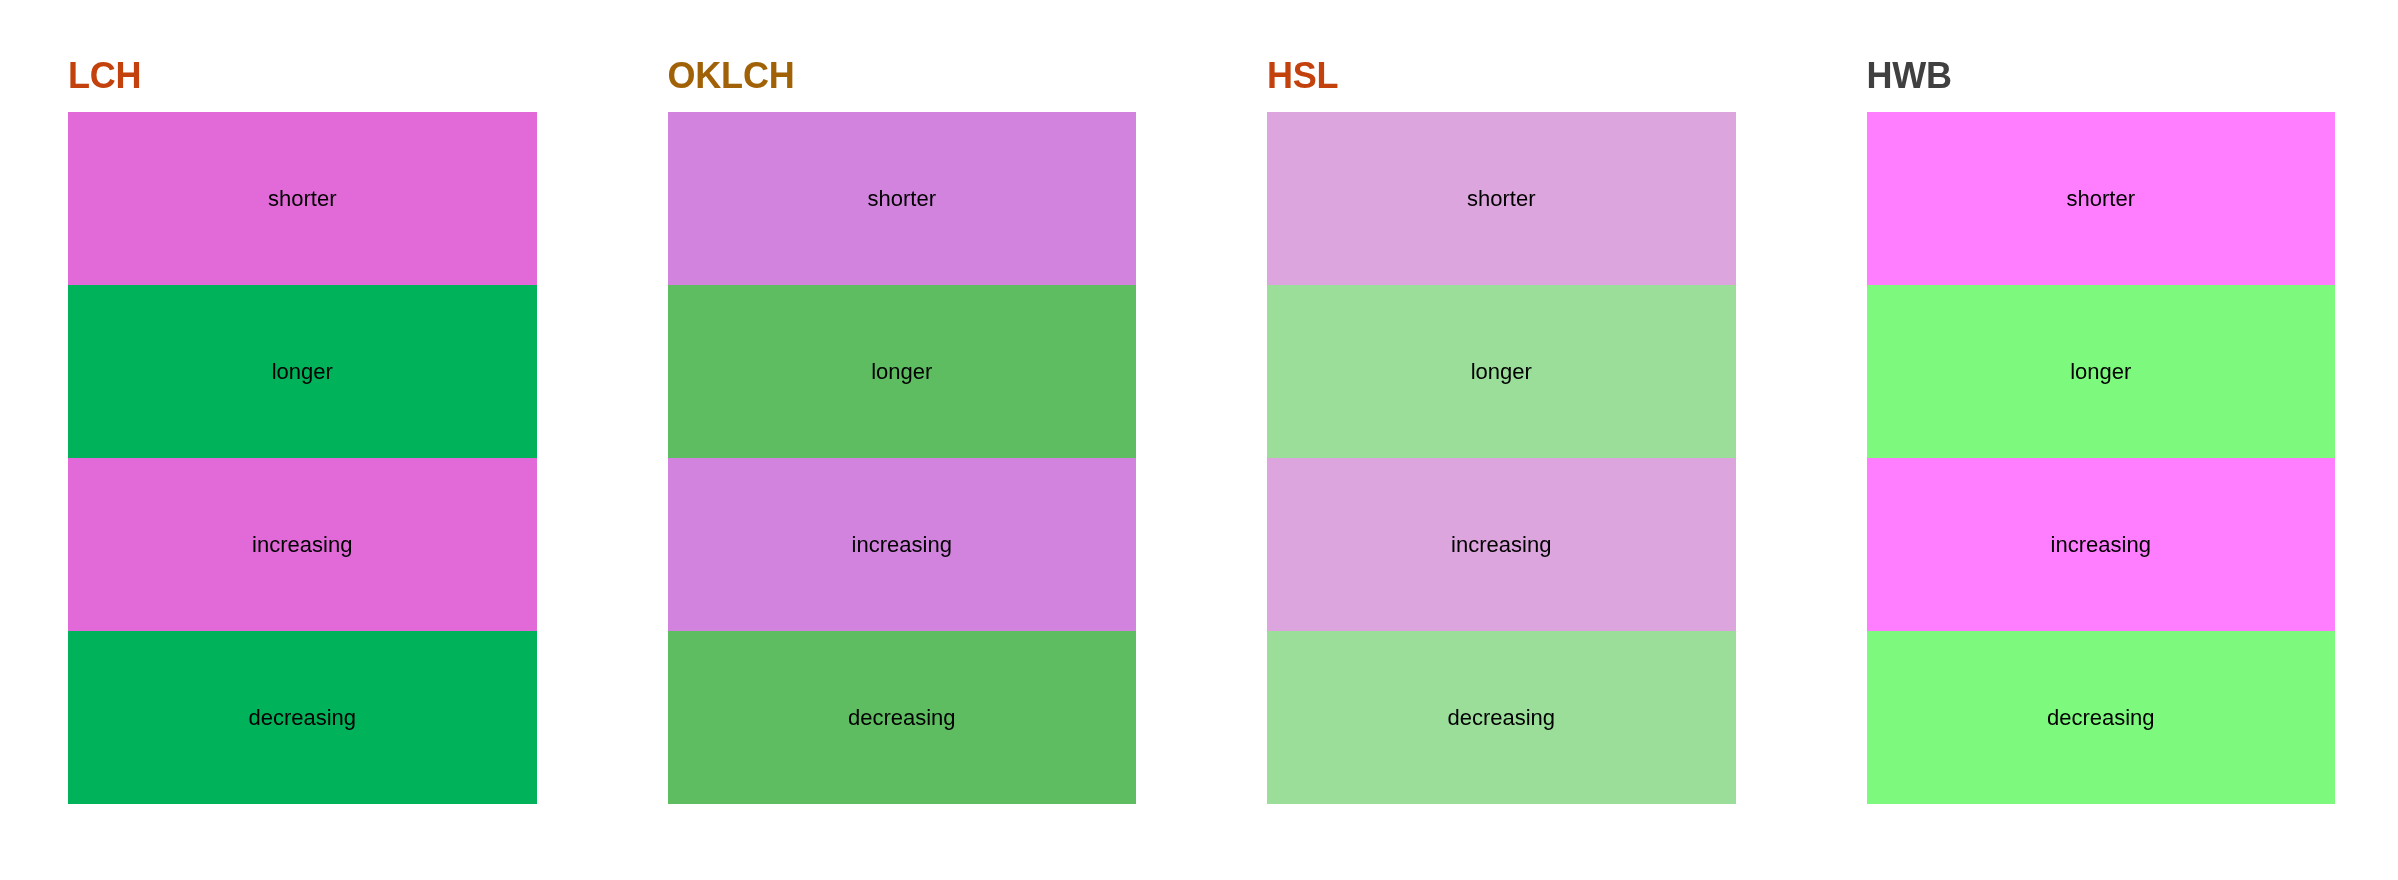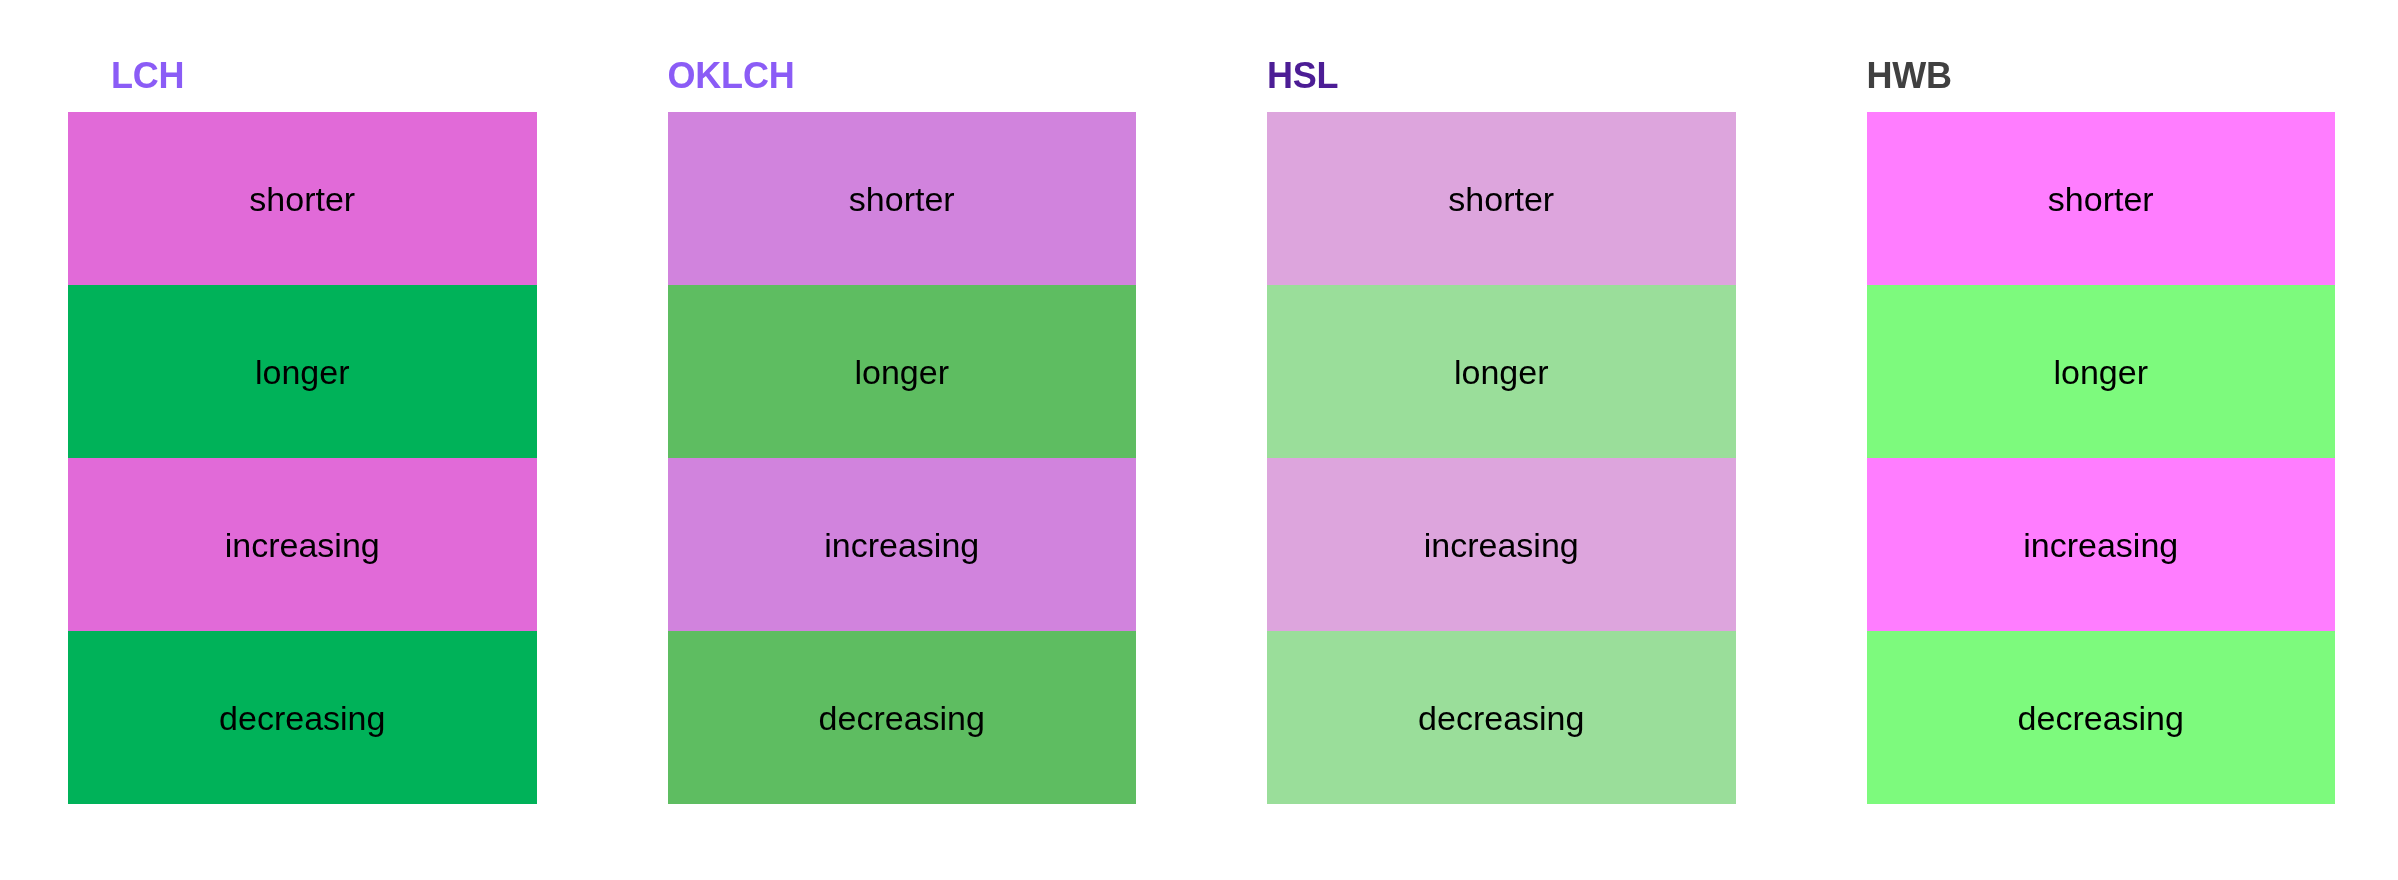--- a/index.html
+++ b/index.html
@@ -53,67 +53,67 @@
 
   .swatch {
     height: 173px;
     display: flex;
     align-items: center;
     justify-content: center;
     box-sizing: border-box;
   }
 
   .swatch-label {
-    font-size: 34px;
+    font-size: 22px;
     color: #000000;
     line-height: 1;
     font-weight: normal;
     white-space: nowrap;
   }
 </style>
 </head>
 <body style="background: rgb(255, 255, 255);">
 
 <div id="grid">
     <div class="column">
-      <div class="column-title" style="color: #8b5cf6; margin-left: 43px;">LCH</div>
+      <div class="column-title" style="color: #c2410c;">LCH</div>
       <div class="swatch-stack">
         <div class="swatch" style="background-color: rgb(225, 106, 216);">
           <span class="swatch-label" style="color: rgb(0, 0, 0);">shorter</span>
         </div>
         <div class="swatch" style="background-color: rgb(0, 178, 89);">
           <span class="swatch-label" style="color: rgb(0, 0, 0);">longer</span>
         </div>
         <div class="swatch" style="background-color: rgb(225, 106, 216);">
           <span class="swatch-label" style="color: rgb(0, 0, 0);">increasing</span>
         </div>
         <div class="swatch" style="background-color: rgb(0, 178, 89);">
           <span class="swatch-label" style="color: rgb(0, 0, 0);">decreasing</span>
         </div>
       </div>
     </div>
     <div class="column">
-      <div class="column-title" style="color: #8b5cf6;">OKLCH</div>
+      <div class="column-title" style="color: #a16207;">OKLCH</div>
       <div class="swatch-stack">
         <div class="swatch" style="background-color: rgb(209, 131, 221);">
           <span class="swatch-label" style="color: rgb(0, 0, 0);">shorter</span>
         </div>
         <div class="swatch" style="background-color: rgb(94, 189, 97);">
           <span class="swatch-label" style="color: rgb(0, 0, 0);">longer</span>
         </div>
         <div class="swatch" style="background-color: rgb(209, 131, 221);">
           <span class="swatch-label" style="color: rgb(0, 0, 0);">increasing</span>
         </div>
         <div class="swatch" style="background-color: rgb(94, 189, 97);">
           <span class="swatch-label" style="color: rgb(0, 0, 0);">decreasing</span>
         </div>
       </div>
     </div>
     <div class="column">
-      <div class="column-title" style="color: #4c1d95;">HSL</div>
+      <div class="column-title" style="color: #c2410c;">HSL</div>
       <div class="swatch-stack">
         <div class="swatch" style="background-color: rgb(221, 165, 221);">
           <span class="swatch-label" style="color: rgb(0, 0, 0);">shorter</span>
         </div>
         <div class="swatch" style="background-color: rgb(154, 222, 154);">
           <span class="swatch-label" style="color: rgb(0, 0, 0);">longer</span>
         </div>
         <div class="swatch" style="background-color: rgb(221, 165, 221);">
           <span class="swatch-label" style="color: rgb(0, 0, 0);">increasing</span>
         </div>

